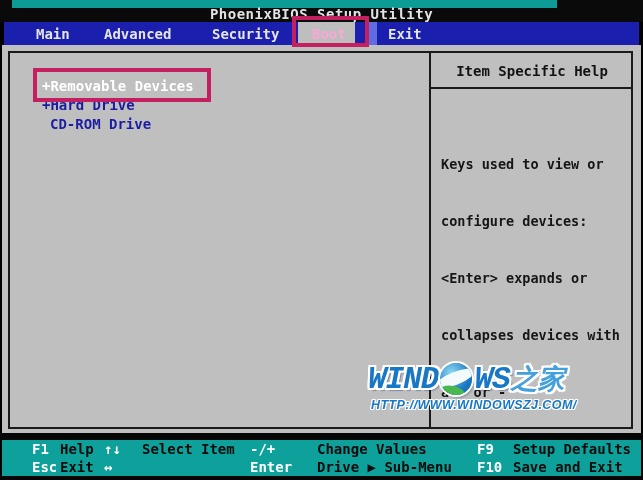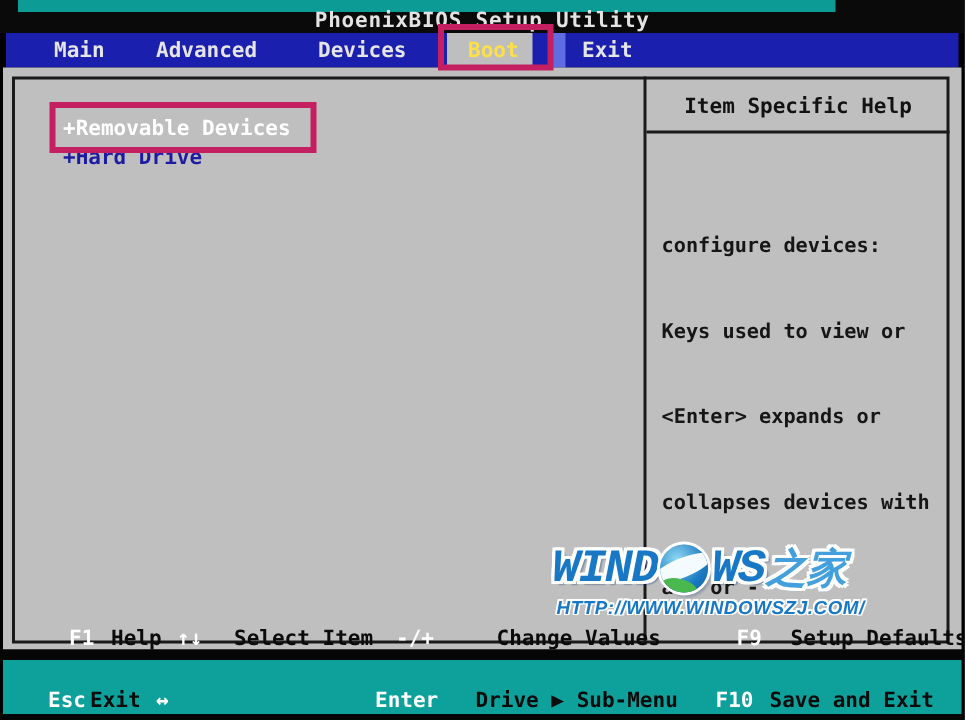--- a/index.html
+++ b/index.html
@@ -13,21 +13,21 @@
   
   .titlebar{left:0;top:0;width:643px;height:22px;background:#0a0a0a;}
   .teal-strip{left:12px;top:0;width:545px;height:8px;background:#0d9b96;}
   .app-title{left:0;top:6px;width:643px;text-align:center;color:#e3e3e3;font-size:14px;letter-spacing:.5px;}
 
   
   .menubar{left:4px;top:22px;width:635px;height:23px;background:#1a1fad;}
   .menu-label{top:26px;color:#e5e5e5;font-size:14px;}
   .tab-selected-bg{left:298px;top:22px;width:57px;height:23px;background:#bebebe;}
   .tab-stripe{left:368px;top:22px;width:9px;height:23px;background:#5f6ce2;}
-  .menu-label.selected{color:#fde047;}
+  .menu-label.selected{color:#f9a8d4;}
 
   
   .gray-section{left:2px;top:45px;width:639px;height:388px;background:#bfbfbf;}
   .main-box{left:8px;top:51px;width:625px;height:378px;border:2px solid #1a1a1a;box-sizing:border-box;}
   .pane-divider{left:429px;top:51px;width:2px;height:378px;background:#1a1a1a;}
 
   
   .help-title{left:431px;top:63px;width:202px;text-align:center;color:#121212;font-size:14px;}
   .help-sep{left:431px;top:87px;width:202px;height:2px;background:#1a1a1a;}
   .help-lines{left:441px;top:117px;width:192px;color:#161616;font-size:13.5px;line-height:19px;white-space:pre;}
@@ -58,53 +58,54 @@
     font-size:12.5px;color:#1878c6;letter-spacing:.4px;
     text-shadow:-1px -1px 0 #fff,1px -1px 0 #fff,-1px 1px 0 #fff,1px 1px 0 #fff,-1px 0 0 #fff,1px 0 0 #fff,0 -1px 0 #fff,0 1px 0 #fff;}
 
   
   .sep-strip{left:0;top:433px;width:643px;height:7px;background:#060606;}
   .legendbar{left:2px;top:440px;width:639px;height:36px;background:#0ea09a;}
   .bottom-strip{left:0;top:476px;width:643px;height:4px;background:#060606;}
   .lg{font-size:14px;height:17px;white-space:pre;font-family:"DejaVu Sans Mono","DejaVu Sans",monospace;}
   .lg.key{color:#ffffff;}
   .lg.lbl{color:#0b0b0b;}
-  .r1{top:418px;margin-left:14px;}
+  .r1{top:441px;}
   .r2{top:459px;}
 </style>
 </head>
 <body>
 
 <div class="screen">
 
   <div class="abs titlebar"></div>
   <div class="abs teal-strip"></div>
   <div class="abs app-title">PhoenixBIOS Setup Utility</div>
 
   <div class="abs menubar"></div>
   <div class="abs tab-selected-bg"></div>
   <div class="abs tab-stripe"></div>
   <div class="abs menu-label" style="left:36px">Main</div>
   <div class="abs menu-label" style="left:104px">Advanced</div>
-  <div class="abs menu-label" style="left:212px">Devices</div>
+  <div class="abs menu-label" style="left:212px">Security</div>
   <div class="abs menu-label selected" style="left:312px">Boot</div>
   <div class="abs menu-label" style="left:388px">Exit</div>
 
   <div class="abs gray-section"></div>
   <div class="abs main-box"></div>
   <div class="abs pane-divider"></div>
 
   <div class="abs boot-item selected" style="top:78px">+Removable Devices</div>
   <div class="abs boot-item" style="top:97px">+Hard Drive</div>
+  <div class="abs boot-item indent" style="top:116px">CD-ROM Drive</div>
 
   <div class="abs help-title">Item Specific Help</div>
   <div class="abs help-sep"></div>
   <div class="abs help-lines">
+    <div>Keys used to view or</div>
     <div>configure devices:</div>
-    <div>Keys used to view or</div>
     <div>&lt;Enter&gt; expands or</div>
     <div>collapses devices with</div>
     <div>a + or -</div>
     <div>&lt;Ctrl+Enter&gt; expands</div>
     
     
     
     
     
     

